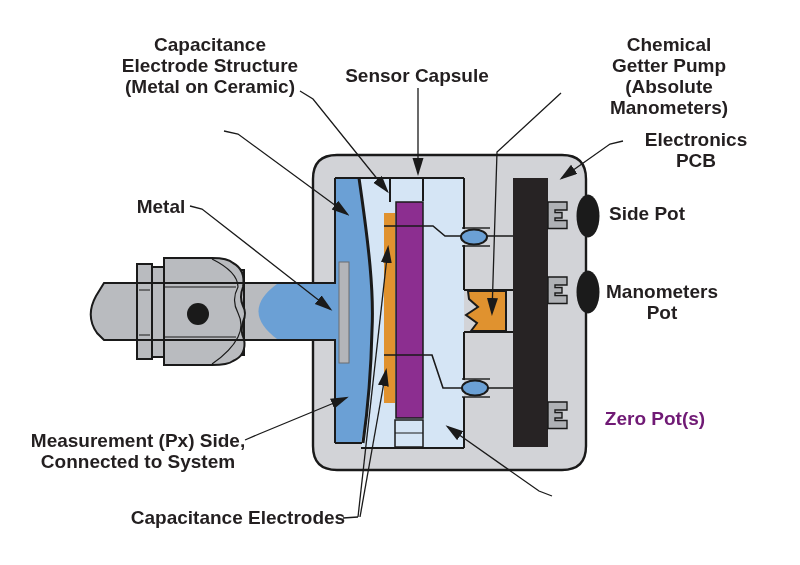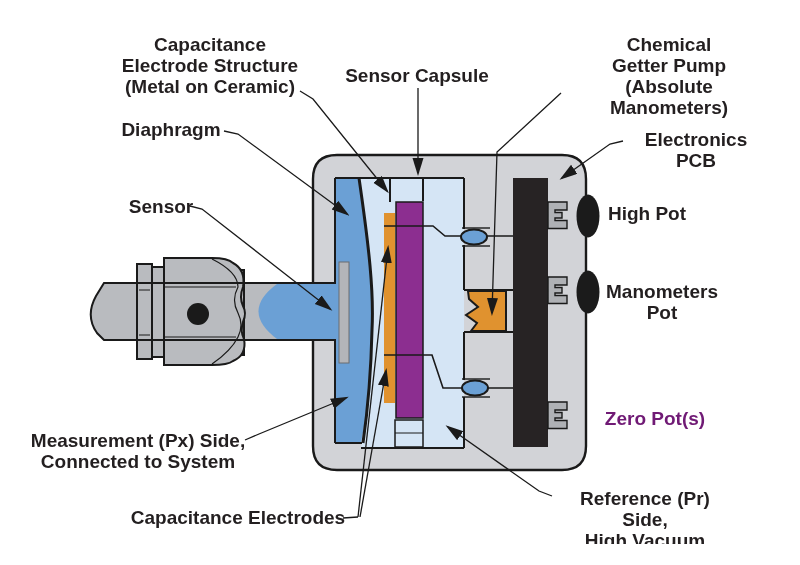--- a/index.html
+++ b/index.html
@@ -111,24 +111,21 @@
     </g>
   </svg>
 
   <div class="lbl" style="left: 210px; top: 34px; color: rgb(35, 31, 32);">Capacitance
 Electrode Structure
 (Metal on Ceramic)</div>
   <div class="lbl" style="left: 417px; top: 65px; color: rgb(35, 31, 32);">Sensor Capsule</div>
   <div class="lbl" style="left: 669px; top: 34px; color: rgb(35, 31, 32);">Chemical
 Getter Pump
 (Absolute Manometers)</div>
-  <div class="lbl" style="left: 171px; top: 119px; color: rgb(35, 31, 32);">Diaphragm</div>
   <div class="lbl" style="left: 696px; top: 129px; color: rgb(35, 31, 32);">Electronics PCB</div>
-  <div class="lbl" style="left: 161px; top: 196px; color: rgb(35, 31, 32);">Sensor</div>
-  <div class="lbl" style="left: 647px; top: 203px; color: rgb(35, 31, 32);">High Pot</div>
+  <div class="lbl" style="left: 161px; top: 196px; color: rgb(35, 31, 32);">Metal</div>
+  <div class="lbl" style="left: 647px; top: 203px; color: rgb(35, 31, 32);">Side Pot</div>
   <div class="lbl" style="left: 662px; top: 281px; color: rgb(35, 31, 32);">Manometers Pot</div>
   <div class="lbl" style="left: 655px; top: 408px; color: #701a75;">Zero Pot(s)</div>
   <div class="lbl" style="left: 138px; top: 430px; color: rgb(35, 31, 32);">Measurement (Px) Side,
 Connected to System</div>
   <div class="lbl" style="left: 238px; top: 507px; color: rgb(35, 31, 32);">Capacitance Electrodes</div>
-  <div class="lbl" style="left: 645px; top: 488px; color: rgb(35, 31, 32);">Reference (Pr) Side,
-High Vacuum</div>
 </div>
 
 </body></html>

